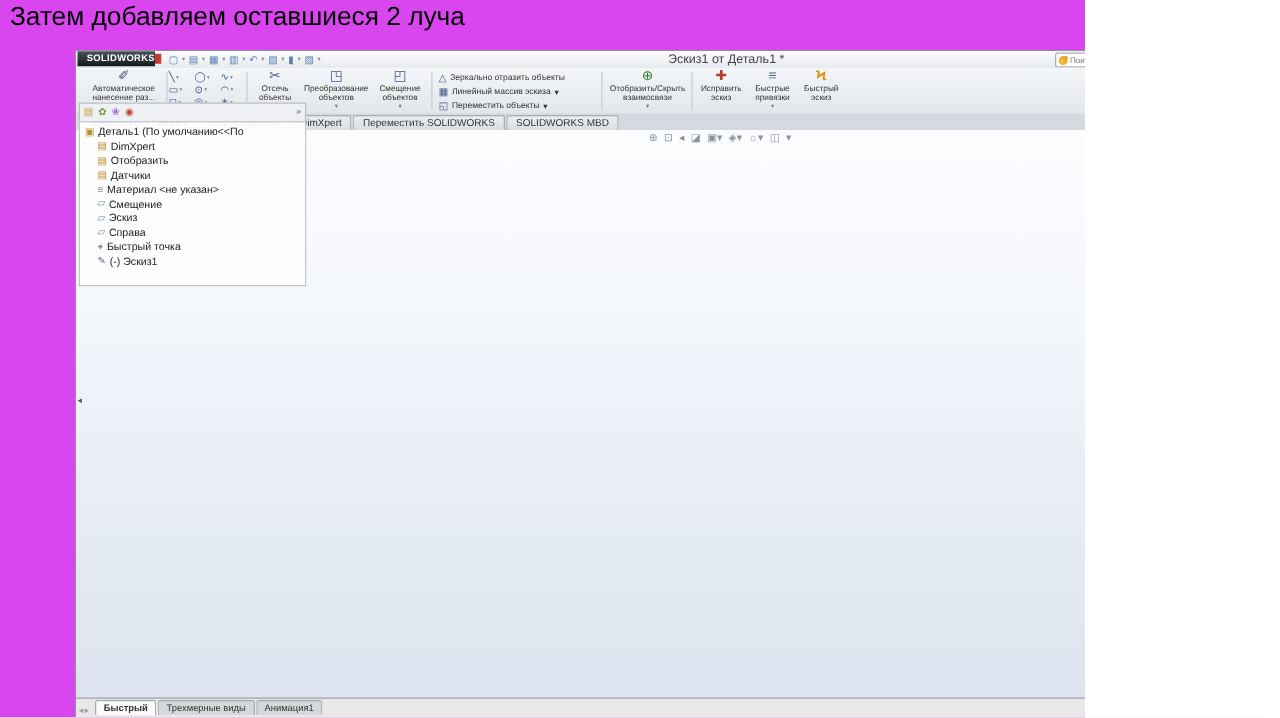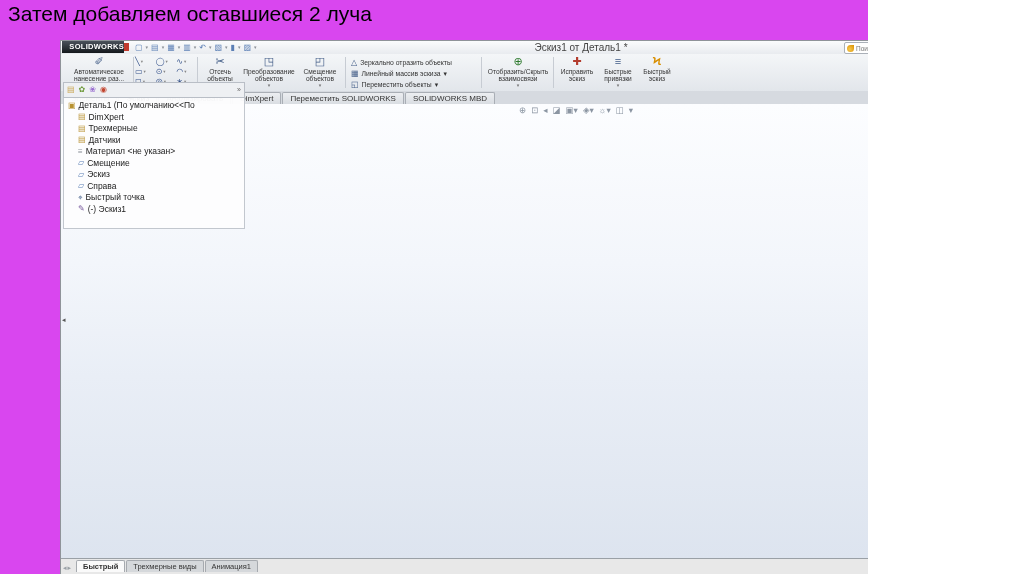--- a/index.html
+++ b/index.html
@@ -407,21 +407,21 @@
           <div class="titem" style="padding-left: 2px;">
             <span class="tic" style="color: rgb(184, 145, 47);">▣</span>
             <span>Деталь1 (По умолчанию&lt;&lt;По</span>
           </div>
           <div class="titem" style="padding-left: 12px;">
             <span class="tic" style="color: rgb(184, 145, 47);">▤</span>
             <span>DimXpert</span>
           </div>
           <div class="titem" style="padding-left: 12px;">
             <span class="tic" style="color: rgb(184, 145, 47);">▤</span>
-            <span>Трехмерные</span>
+            <span>Отобразить</span>
           </div>
           <div class="titem" style="padding-left: 12px;">
             <span class="tic" style="color: rgb(184, 145, 47);">▤</span>
             <span>Датчики</span>
           </div>
           <div class="titem" style="padding-left: 12px;">
             <span class="tic" style="color: rgb(138, 143, 150);">≡</span>
             <span>Материал &lt;не указан&gt;</span>
           </div>
           <div class="titem" style="padding-left: 12px;">

